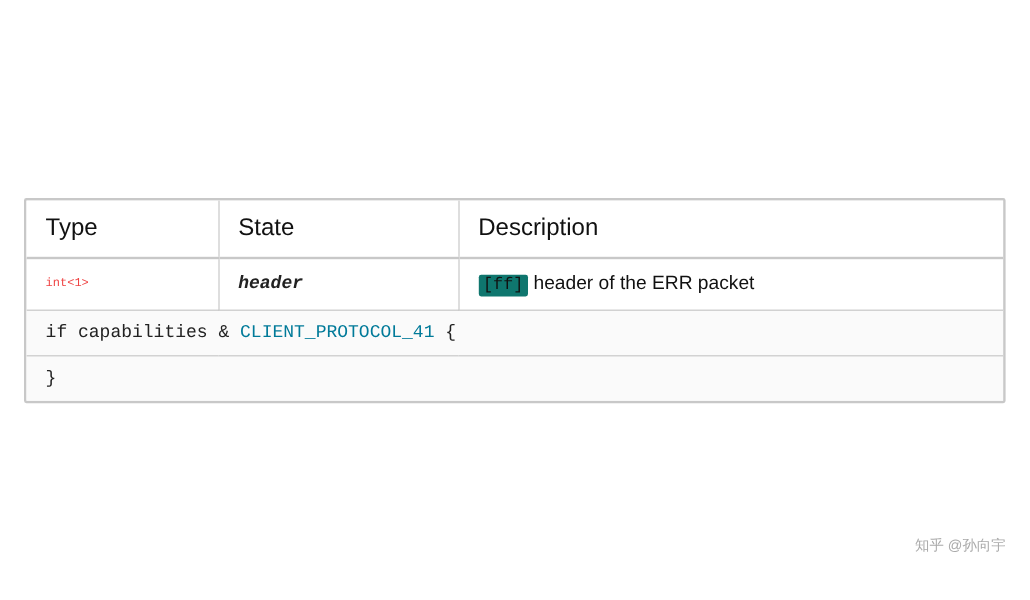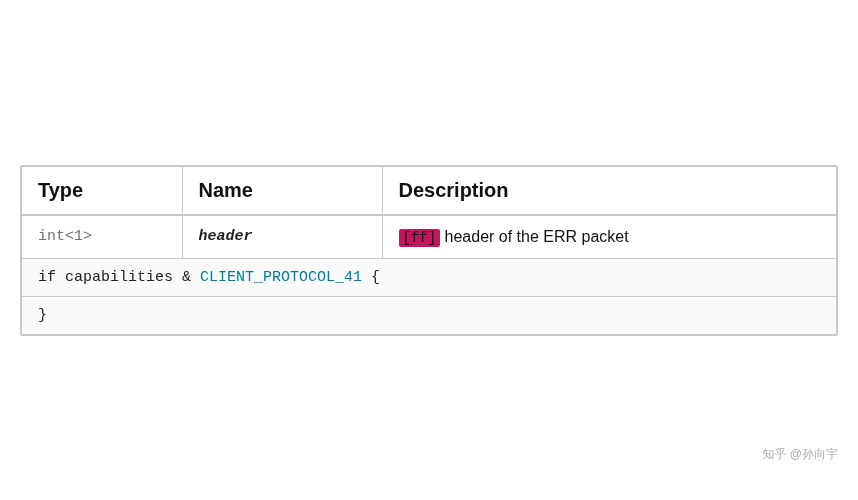--- a/index.html
+++ b/index.html
@@ -29,21 +29,21 @@
     table {
       width: 100%;
       border-collapse: collapse;
     }
 
     thead tr th {
       background: #ffffff;
       padding: 12px 16px;
       text-align: left;
       font-size: 20px;
-      font-weight: 700;
+      font-weight: 400;
       color: #111111;
       border-bottom: 2px solid #c8c8c8;
       border-right: 1px solid #c8c8c8;
     }
 
     thead tr th:last-child {
       border-right: none;
     }
 
     tbody tr td {
@@ -58,22 +58,22 @@
     tbody tr td:last-child {
       border-right: none;
     }
 
     tbody tr:last-child td {
       border-bottom: none;
     }
 
     .type-cell {
       font-family: 'Courier New', Courier, monospace;
-      color: #737373;
-      font-size: 15px;
+      color: #ef4444;
+      font-size: 10px;
       white-space: nowrap;
       width: 160px;
     }
 
     .name-cell {
       font-family: 'Courier New', Courier, monospace;
       font-style: italic;
       color: #222222;
       font-size: 15px;
       white-space: nowrap;
@@ -82,21 +82,21 @@
     }
 
     .desc-cell {
       font-size: 16px;
       color: #111111;
     }
 
     .desc-cell .code-inline {
       font-family: 'Courier New', Courier, monospace;
       font-size: 14px;
-      background: #be185d;
+      background: #0f766e;
       padding: 1px 4px;
       border-radius: 2px;
     }
 
     .colspan-row td {
       font-family: 'Courier New', Courier, monospace;
       font-size: 15px;
       color: #222222;
       background: #fafafa;
       padding: 10px 16px;
@@ -131,21 +131,21 @@
     }
   </style>
 </head>
 <body>
 
 <div class="table-container">
   <table>
     <thead>
       <tr>
         <th>Type</th>
-        <th>Name</th>
+        <th>State</th>
         <th>Description</th>
       </tr>
     </thead>
     <tbody>
 
       <tr>
         <td class="type-cell">int&lt;1&gt;</td>
         <td class="name-cell">header</td>
         <td class="desc-cell">
           <span class="code-inline">[ff]</span><span> header of the ERR packet</span>

